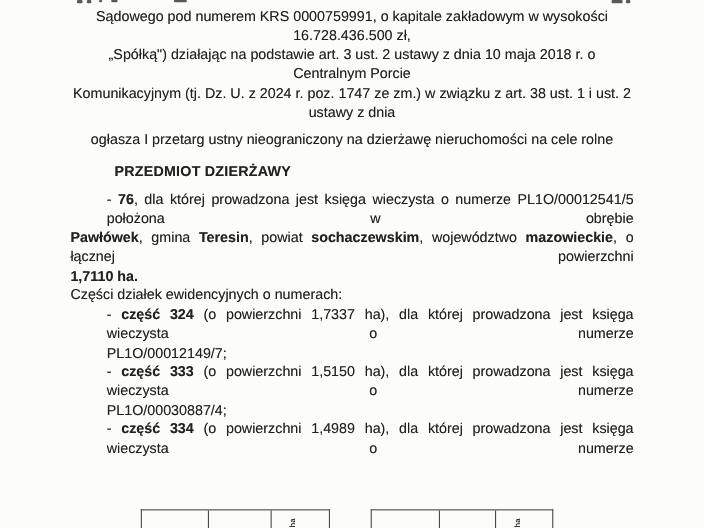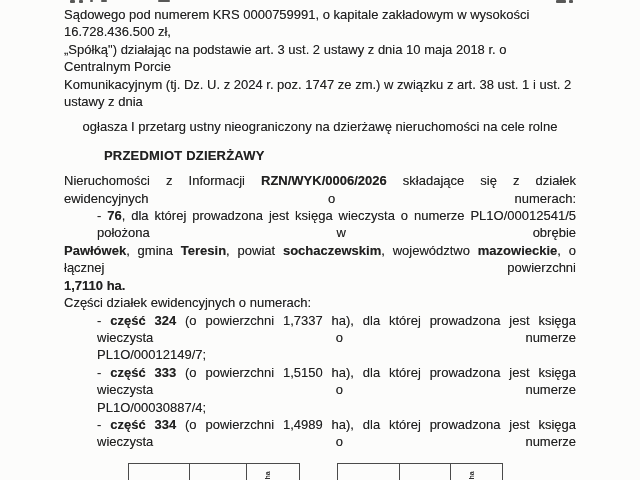--- a/index.html
+++ b/index.html
@@ -20,21 +20,21 @@
   .content {
     position: absolute;
     left: 64px;
     right: 64px;
     top: 6px;
     font-size: 13px;
     line-height: 17.4px;
     text-shadow: 0 0 0.5px rgba(33,33,33,0.45);
   }
   .ln { white-space: normal; }
-  .c { }
+  .c { text-align: center; }
   .j { text-align: justify; text-align-last: justify; }
   .ind { padding-left: 33px; }
   .b, b { font-weight: bold; text-align: right; }
   .announce {
     text-align: center;
     font-weight: normal;
     margin-top: 8px;
   }
   .heading {
     font-weight: bold;
@@ -110,21 +110,20 @@
       <div class="ln c">Sądowego pod numerem KRS 0000759991, o kapitale zakładowym w wysokości 16.728.436.500 zł,</div>
       <div class="ln c">„Spółką") działając na podstawie art. 3 ust. 2 ustawy z dnia 10 maja 2018 r. o Centralnym Porcie</div>
       <div class="ln c">Komunikacyjnym (tj. Dz. U. z 2024 r. poz. 1747 ze zm.) w związku z art. 38 ust. 1 i ust. 2 ustawy z dnia</div>
     </div>
 
     <div class="ln announce">ogłasza I przetarg ustny nieograniczony na dzierżawę nieruchomości na cele rolne</div>
 
     <div class="ln heading">PRZEDMIOT DZIERŻAWY</div>
 
     <div class="body-block">
-      <div class="ln j"><span>Nieruchomości z Informacji </span><span class="b">RZN/WYK/0006/2026</span><span> składające się z działek ewidencyjnych o numerach:</span></div>
       <div class="ln j ind"><span>- </span><span class="b">76</span><span>, dla której prowadzona jest księga wieczysta o numerze PL1O/00012541/5 położona w obrębie</span></div>
       <div class="ln j"><span class="b">Pawłówek</span><span>, gmina </span><span class="b">Teresin</span><span>, powiat </span><span class="b">sochaczewskim</span><span>, województwo </span><span class="b">mazowieckie</span><span>, o łącznej powierzchni</span></div>
       <div class="ln"><span class="b">1,7110 ha.</span></div>
       <div class="ln"><span>Części działek ewidencyjnych o numerach:</span></div>
       <div class="ln j ind"><span>- </span><span class="b">część 324</span><span> (o powierzchni 1,7337 ha), dla której prowadzona jest księga wieczysta o numerze</span></div>
       <div class="ln ind"><span>PL1O/00012149/7;</span></div>
       <div class="ln j ind"><span>- </span><span class="b">część 333</span><span> (o powierzchni 1,5150 ha), dla której prowadzona jest księga wieczysta o numerze</span></div>
       <div class="ln ind"><span>PL1O/00030887/4;</span></div>
       <div class="ln j ind"><span>- </span><span class="b">część 334</span><span> (o powierzchni 1,4989 ha), dla której prowadzona jest księga wieczysta o numerze</span></div>
 

